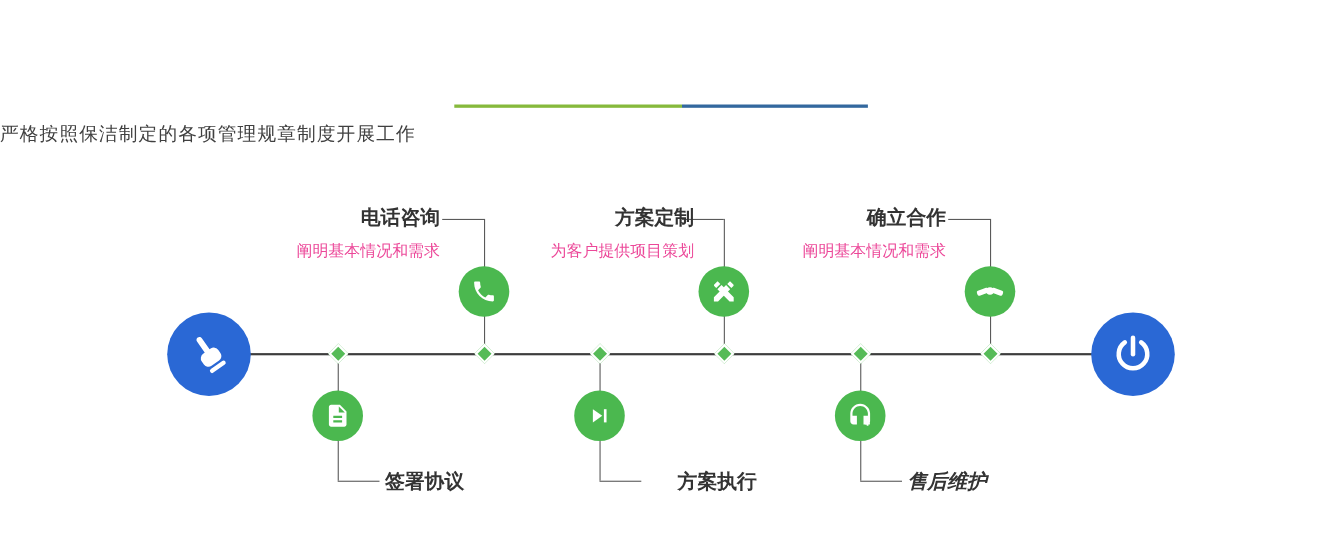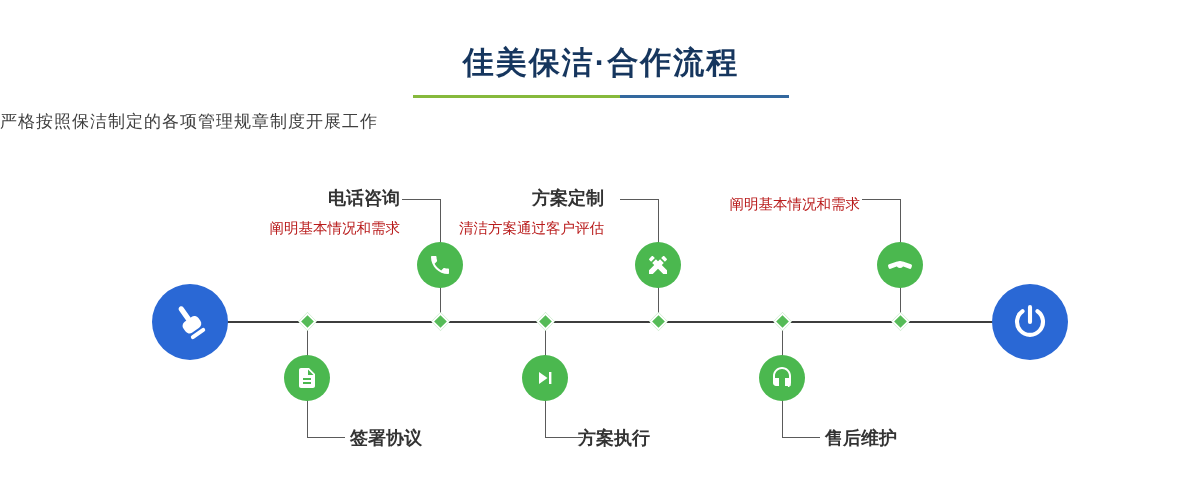--- a/index.html
+++ b/index.html
@@ -13,31 +13,30 @@
     var(--divider-blue,#33689e) 55%,var(--divider-blue,#33689e) 100%);}
   .subtitle{width:100%;text-align:left;font-size:17px;color:#404040;margin:0;letter-spacing:1px;}
   .main-line{height:2px;background:var(--line-dark,#3d3d3d);}
   .vline{width:1px;background:#5a5a5a;}
   .hline{height:1px;background:#5a5a5a;}
   .diamond{width:9px;height:9px;border:2px solid #fff;background:#55bb57;transform:rotate(45deg);}
   .circle{border-radius:50%;display:flex;align-items:center;justify-content:center;}
   .circle.blue{background:var(--accent-blue,#2a68d5);}
   .circle.green{background:var(--accent-green,#4bb84f);}
   .step-title{font-size:18px;font-weight:bold;color:#333;}
-  .step-desc{font-size:14.5px;color:#b91c1c;margin-top:9px;}
+  .step-desc{font-size:14.5px;color:#ec4899;margin-top:9px;}
   .top-label{text-align:right;}
   .bottom-label{text-align:left;}
   svg{display:block;}
 </style>
 </head>
 <body>
 
 <div class="page">
 
-  <h1 class="abs page-title" style="top:42px;left:0;">佳美保洁·合作流程</h1>
   <div class="abs divider" style="top:95px;left:413px;width:376px;"></div>
   <p class="abs subtitle" style="top:110px;left:0;">严格按照保洁制定的各项管理规章制度开展工作</p>
 
   <div class="abs main-line" style="left:190px;top:321px;width:842px;"></div>
 
   <div class="abs vline" style="left:440px;top:199px;height:122px;"></div>
   <div class="abs vline" style="left:658px;top:199px;height:122px;"></div>
   <div class="abs vline" style="left:900px;top:199px;height:122px;"></div>
 
   <div class="abs hline" style="left:402px;top:199px;width:38px;"></div>
@@ -110,31 +109,32 @@
     <svg width="24" height="24" viewBox="0 0 24 24" fill="#fff">
       <path d="M12 1c-4.97 0-9 4.03-9 9v7c0 1.66 1.34 3 3 3h3v-8H5v-2c0-3.87 3.13-7 7-7s7 3.13 7 7v2h-4v8h3c1.66 0 3-1.34 3-3v-7c0-4.97-4.03-9-9-9z"></path>
       <path d="M16.6 19h4.2M18.7 16.9v4.2" stroke="#fff" stroke-width="1.6" fill="none"></path>
     </svg>
   </div>
 
   <div class="abs top-label" style="left:100px;top:186px;width:300px;">
     <div class="step-title">电话咨询</div>
     <div class="step-desc">阐明基本情况和需求</div>
   </div>
-  <div class="abs top-label" style="left:304px;top:186px;width:300px;">
+  <div class="abs top-label" style="left:331px;top:186px;width:300px;">
     <div class="step-title">方案定制</div>
-    <div class="step-desc">清洁方案通过客户评估</div>
+    <div class="step-desc">为客户提供项目策划</div>
   </div>
   <div class="abs top-label" style="left:560px;top:186px;width:300px;">
+    <div class="step-title">确立合作</div>
     <div class="step-desc">阐明基本情况和需求</div>
   </div>
 
   <div class="abs bottom-label" style="left:350px;top:426px;width:320px;">
     <div class="step-title">签署协议</div>
   </div>
-  <div class="abs bottom-label" style="left:578px;top:426px;width:320px;">
+  <div class="abs bottom-label" style="left:616px;top:426px;width:320px;">
     <div class="step-title">方案执行</div>
   </div>
-  <div class="abs bottom-label" style="left:825px;top:426px;width:340px;">
+  <div class="abs bottom-label" style="left:825px;top:426px;width:340px;font-style:italic;">
     <div class="step-title">售后维护</div>
   </div>
 
 </div>
 
 </body></html>

